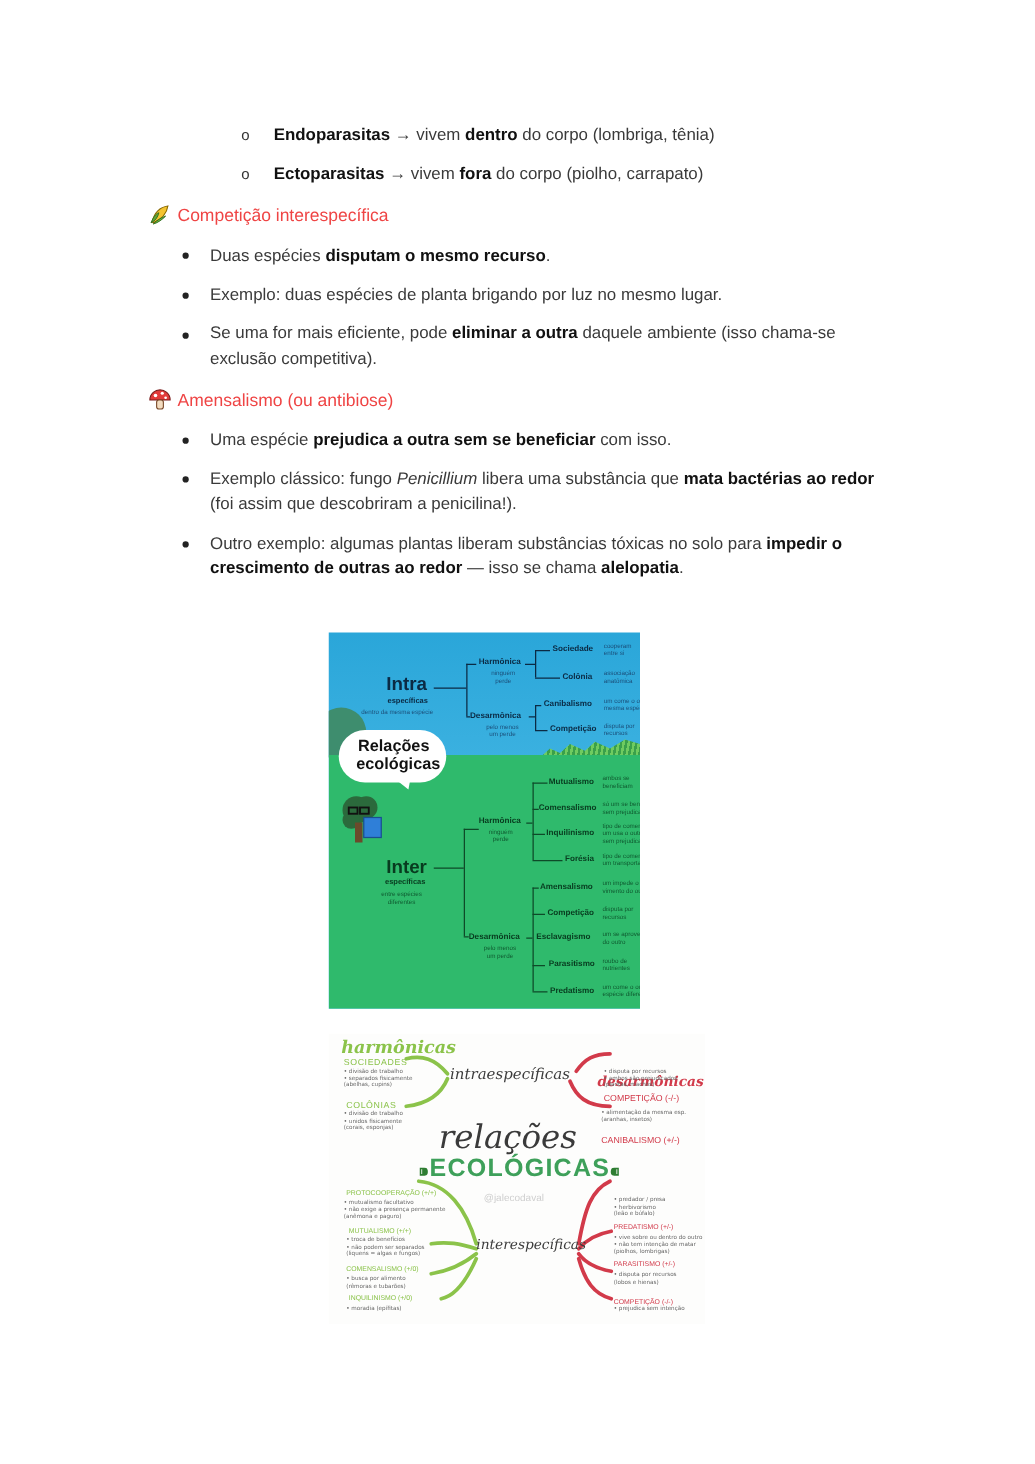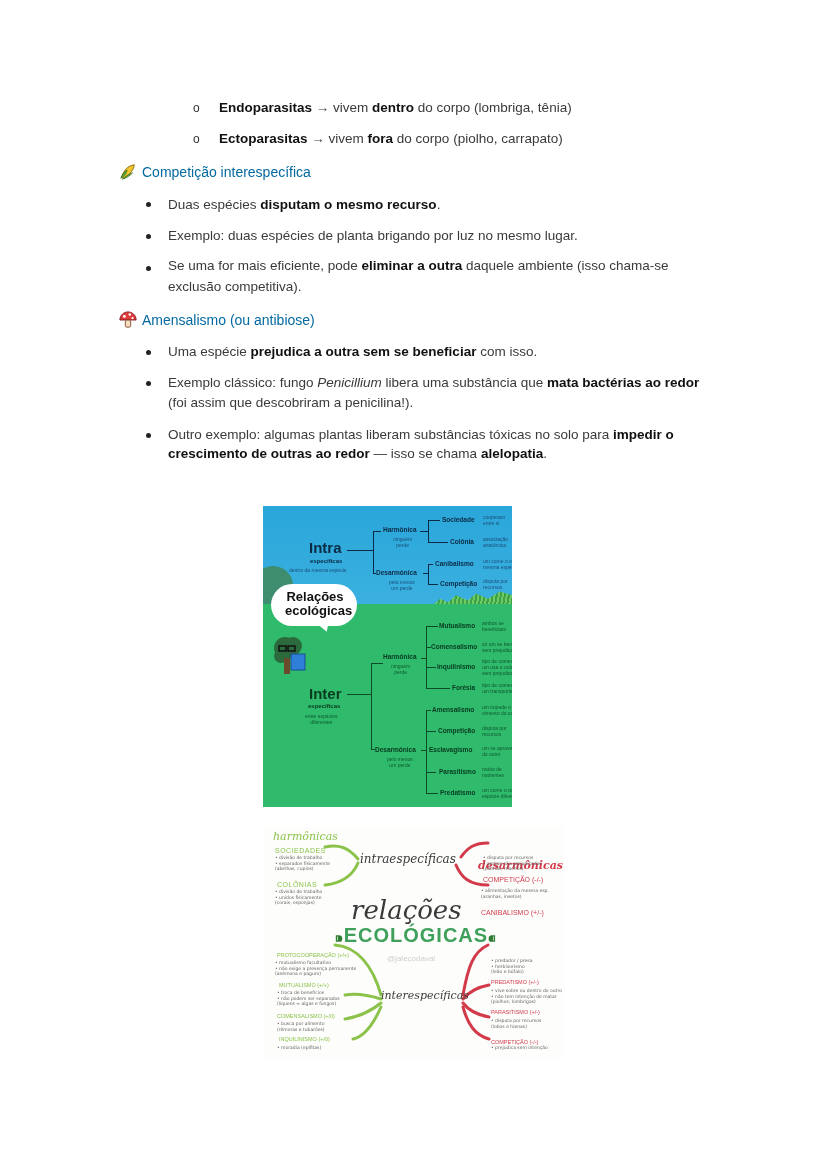--- a/index.html
+++ b/index.html
@@ -4,21 +4,21 @@
 <style>
   html, body { margin:0; padding:0; background:#ffffff; }
   body { width:828px; height:1171px; position:relative; overflow:hidden;
          font-family:"Liberation Sans", sans-serif; color:#333; }
   .page { position:absolute; inset:0; }
   .line { position:absolute; font-size:13.5px; line-height:20px; color:#3a3a3a; white-space:nowrap; }
   .line b { color:#111; font-weight:bold; }
   .line i { font-style:italic; }
   .sub-bullet { position:absolute; font-size:12px; color:#333; }
   .bullet { position:absolute; width:5px; height:5px; border-radius:50%; background:#222; }
-  .heading { position:absolute; font-size:14px; color:#0369a1; white-space:nowrap; line-height:20px; }
+  .heading { position:absolute; font-size:14px; color:#ef4444; white-space:nowrap; line-height:20px; }
   .emoji { position:absolute; width:18px; height:18px; }
 
   
   .info1 { position:absolute; left:263px; top:506px; width:249px; height:301px; overflow:hidden;
            background:linear-gradient(#2aa6d9 0%, #5cc6ee 100%); }
   .info1 .green { position:absolute; left:0; top:98px; width:301px; height:203px; background:#2fba6c; }
   .info1 .hill { position:absolute; left:-10px; top:60px; width:40px; height:40px; border-radius:50% 50% 0 0; background:#3e8d6e; }
   .info1 .grass { position:absolute; right:0; top:82px; width:80px; height:18px;
                   background:repeating-linear-gradient(100deg,#3aa04a 0 2px,#6fcb60 2px 4px); clip-path:polygon(0 100%,10% 60%,20% 80%,30% 40%,45% 70%,55% 30%,70% 60%,85% 20%,100% 40%,100% 100%); }
   .t { position:absolute; white-space:nowrap; line-height:1; }
@@ -211,21 +211,21 @@
         <path d="M118 172 C105 168, 95 166, 82 168" stroke="#8bc34a"></path>
         <path d="M118 176 C108 184, 95 190, 82 192" stroke="#8bc34a"></path>
         <path d="M118 180 C110 198, 100 210, 90 212" stroke="#8bc34a"></path>
         <path d="M200 168 C205 140, 210 125, 225 118" stroke="#d23a4a"></path>
         <path d="M200 172 C206 165, 215 160, 226 158" stroke="#d23a4a"></path>
         <path d="M200 176 C206 184, 215 188, 226 190" stroke="#d23a4a"></path>
         <path d="M200 180 C205 198, 212 208, 226 212" stroke="#d23a4a"></path>
       </g>
     </svg>
 
-    <div class="t hand gtxt" style="left:10px;top:4px;font-size:11px;font-weight:normal;">harmônicas</div>
+    <div class="t hand gtxt" style="left:10px;top:4px;font-size:14px;font-weight:bold;">harmônicas</div>
     <div class="t hand rtxt" style="left:215px;top:4px;font-size:11px;font-weight:bold;">desarmônicas</div>
     <div class="t hand dark" style="left:97px;top:26px;font-size:12px;">intraespecíficas</div>
 
     <div class="t gtxt" style="left:12px;top:20px;font-size:7px;letter-spacing:0.5px;">SOCIEDADES</div>
     <div class="t tiny" style="left:12px;top:28px;"><span>• divisão de trabalho</span><br><span>• separados fisicamente</span><br><span>(abelhas, cupins)</span></div>
     <div class="t gtxt" style="left:14px;top:54px;font-size:7px;letter-spacing:0.5px;">COLÔNIAS</div>
     <div class="t tiny" style="left:12px;top:62px;"><span>• divisão de trabalho</span><br><span>• unidos fisicamente</span><br><span>(corais, esponjas)</span></div>
 
     <div class="t rtxt" style="left:220px;top:20px;font-size:7px;">COMPETIÇÃO (-/-)</div>
     <div class="t tiny" style="left:220px;top:28px;"><span>• disputa por recursos</span><br><span>• ambos são prejudicados</span><br><span>(plantas, machos)</span></div>

